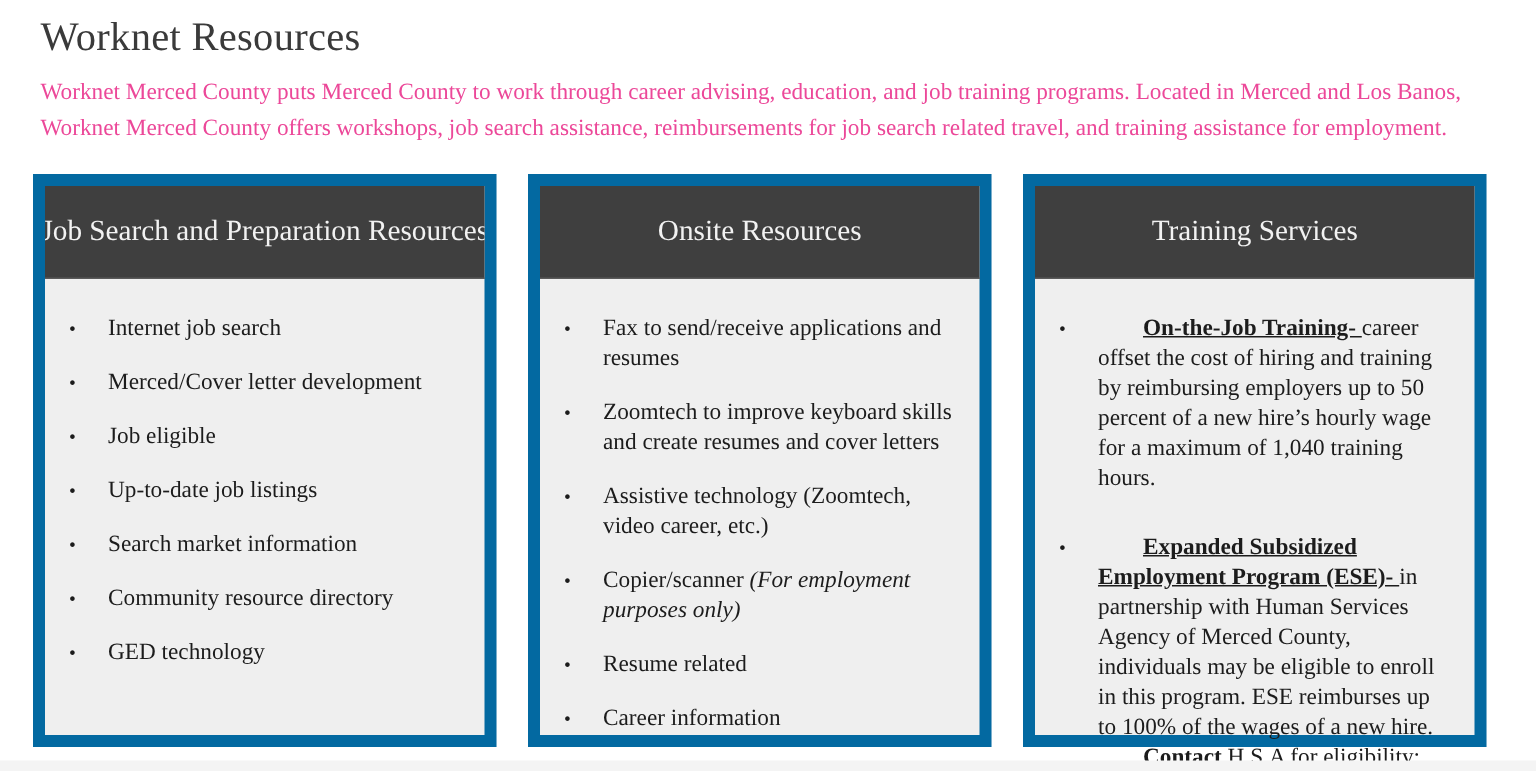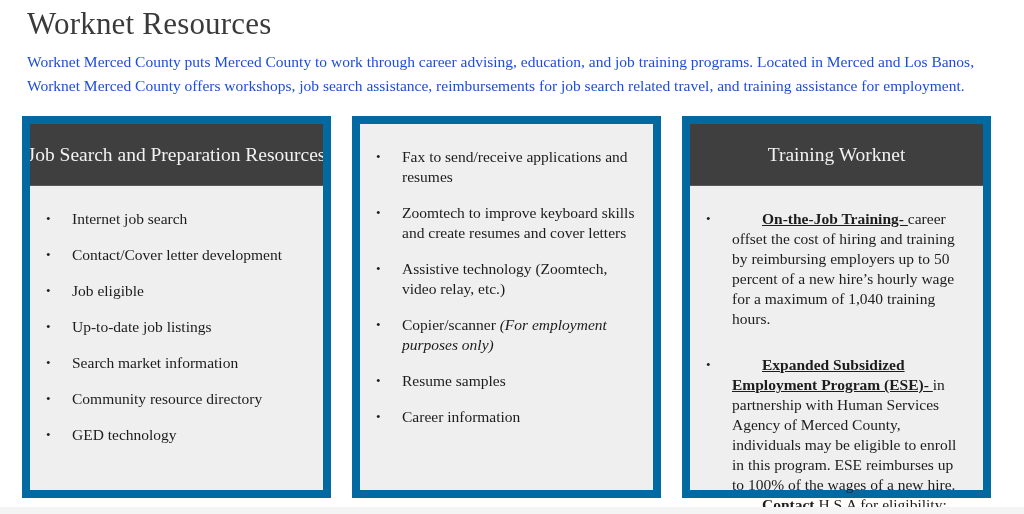--- a/index.html
+++ b/index.html
@@ -8,31 +8,31 @@
     width: 1024px;
     height: 514px;
     background: #ffffff;
     font-family: "Liberation Serif", serif;
     position: relative;
     overflow: hidden;
   }
   .page-title {
     margin: 0;
     padding: 6px 0 0 27px;
-    font-size: 31px;
+    font-size: 27px;
     line-height: 36px;
     font-weight: 400;
     color: #3a3a3a;
     letter-spacing: 0.2px;
   }
   .intro {
     margin: 8px 27px 0 27px;
     font-size: 15.5px;
     line-height: 24px;
-    color: #1d4ed8;
+    color: #ec4899;
   }
   .cards {
     display: flex;
     gap: 21px;
     margin: 18px 0 0 22px;
   }
   .card {
     width: 309px;
     height: 382px;
     border: 8px solid #0369a1;
@@ -106,21 +106,21 @@
       <header class="card-header">
         <span class="card-title">Job Search and Preparation Resources</span>
       </header>
       <ul class="card-list">
           <li class="card-item">
             <span class="bullet">•</span>
             <span class="item-text"><span>Internet job search</span></span>
           </li>
           <li class="card-item">
             <span class="bullet">•</span>
-            <span class="item-text"><span>Contact/Cover letter development</span></span>
+            <span class="item-text"><span>Merced/Cover letter development</span></span>
           </li>
           <li class="card-item">
             <span class="bullet">•</span>
             <span class="item-text"><span>Job eligible</span></span>
           </li>
           <li class="card-item">
             <span class="bullet">•</span>
             <span class="item-text"><span>Up-to-date job listings</span></span>
           </li>
           <li class="card-item">
@@ -132,51 +132,54 @@
             <span class="item-text"><span>Community resource directory</span></span>
           </li>
           <li class="card-item">
             <span class="bullet">•</span>
             <span class="item-text"><span>GED technology</span></span>
           </li>
         </ul>
     </article>
 
     <article class="card">
+      <header class="card-header">
+        <span class="card-title">Onsite Resources</span>
+      </header>
       <ul class="card-list">
           <li class="card-item">
             <span class="bullet">•</span>
             <span class="item-text"><span>Fax to send/receive applications and resumes</span></span>
           </li>
           <li class="card-item">
             <span class="bullet">•</span>
             <span class="item-text"><span>Zoomtech to improve keyboard skills and create resumes and cover letters</span></span>
           </li>
           <li class="card-item">
             <span class="bullet">•</span>
-            <span class="item-text"><span>Assistive technology (Zoomtech, video relay, etc.)</span></span>
+            <span class="item-text"><span>Assistive technology (Zoomtech, video career, etc.)</span></span>
           </li>
           <li class="card-item">
             <span class="bullet">•</span>
             <span class="item-text"><span>Copier/scanner </span><span class="i">(For employment purposes only)</span></span>
           </li>
           <li class="card-item">
             <span class="bullet">•</span>
-            <span class="item-text"><span>Resume samples</span></span>
+            <span class="item-text"><span>Resume related</span></span>
           </li>
           <li class="card-item">
             <span class="bullet">•</span>
             <span class="item-text"><span>Career information</span></span>
           </li>
         </ul>
     </article>
 
     <article class="card">
       <header class="card-header">
-        <span class="card-title">Training Worknet</span>
+        <span class="card-title">Training Services</span>
       </header>
       <ul class="card-list">
           <li class="card-item">
             <span class="bullet">•</span>
             <span class="item-text"><span class="b u">On-the-Job Training- </span><span>career</span><span class="u"> </span><span>offset the cost of hiring and training by reimbursing employers up to 50 percent of a new hire’s hourly wage for a maximum of 1,040 training hours.</span></span>
           </li>
           <li class="card-item">
             <span class="bullet">•</span>
             <span class="item-text"><span class="b u">Expanded Subsidized Employment Program (ESE)- </span><span>in partnership with Human Services Agency of Merced County, individuals may be eligible to enroll in this program. ESE reimburses up to 100% of the wages of a new hire. </span><span class="b u">Contact</span><span> H.S.A for eligibility: 209-385-3000 or connect with </span><span class="b">Martha Torres.</span></span>
           </li>

